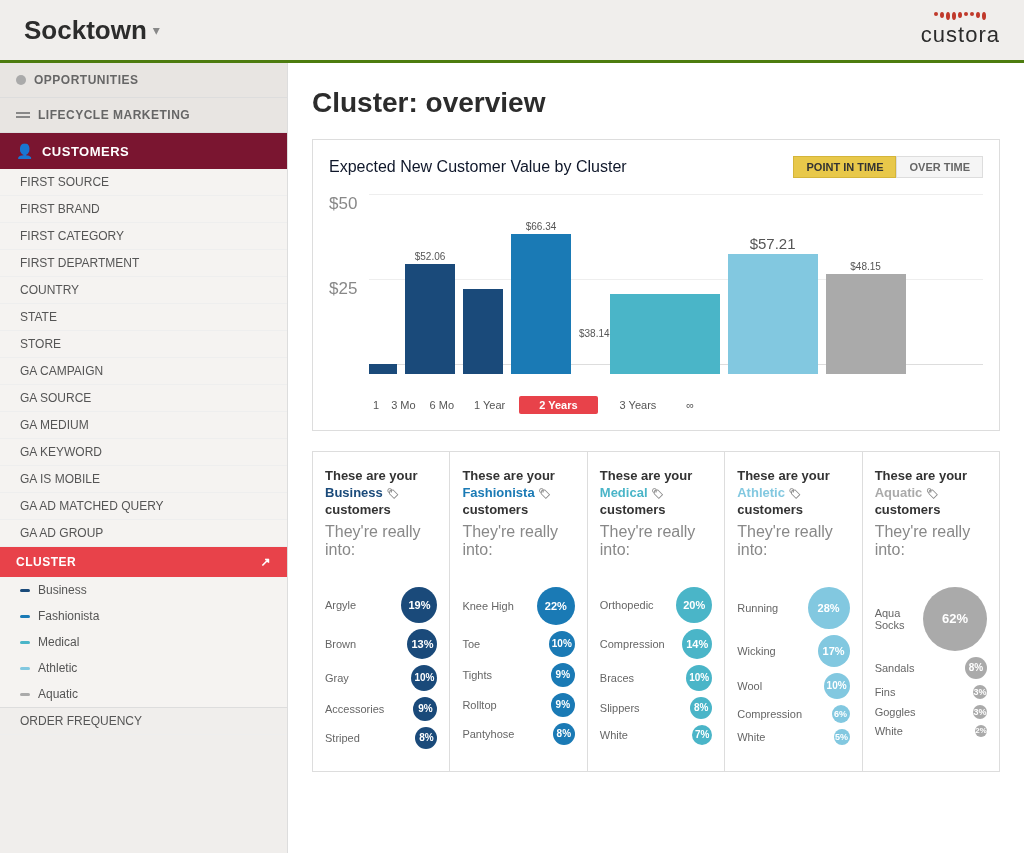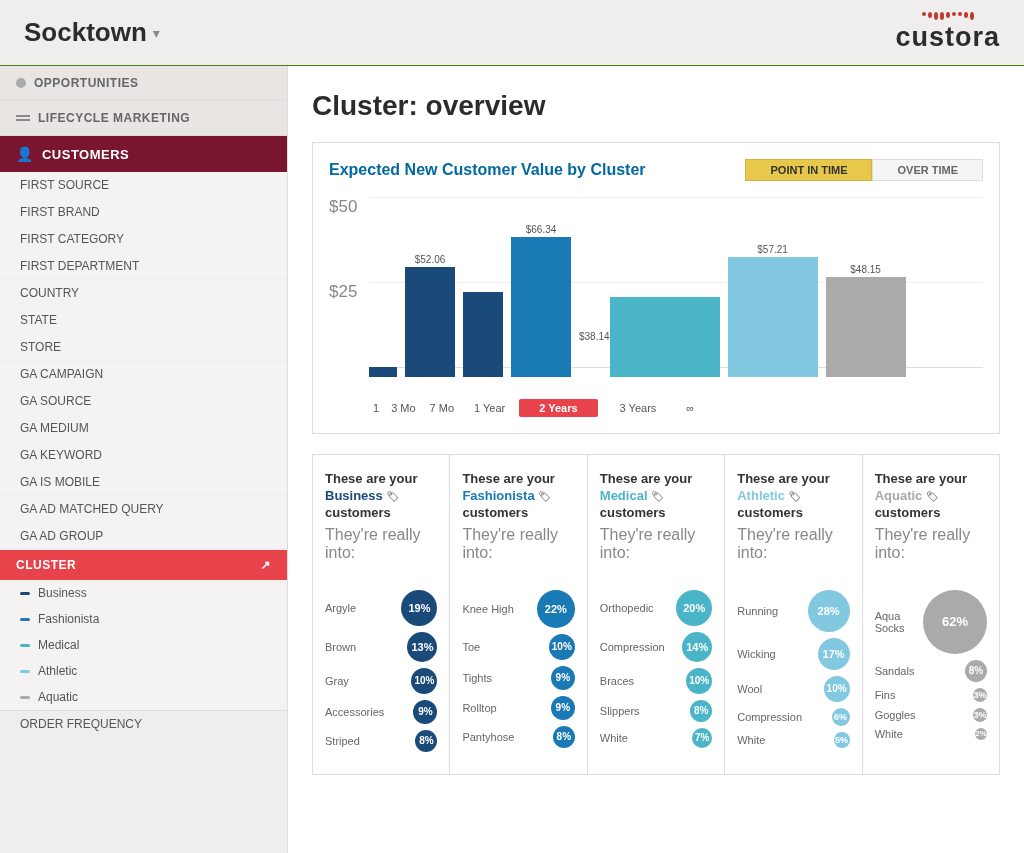--- a/index.html
+++ b/index.html
@@ -5,21 +5,21 @@
     * { box-sizing: border-box; margin: 0; padding: 0; }
     body { font-family: Arial, sans-serif; background: #f0eeec; color: #333; font-size: 13px; }
 
     
     .header {
       background: #f0eeec;
       display: flex;
       align-items: center;
       justify-content: space-between;
       padding: 12px 24px;
-      border-bottom: 1px solid #4d7c0f;
+      border-bottom: 3px solid #4d7c0f;
     }
     .header-logo-left {
       display: flex;
       align-items: center;
       gap: 6px;
     }
     .app-title {
       font-size: 26px;
       font-weight: bold;
       color: #2c2c2c;
@@ -40,23 +40,23 @@
     }
     .custora-dot {
       width: 4px;
       height: 4px;
       border-radius: 50%;
       background: #c0392b;
     }
     .custora-dot.tall { height: 8px; }
     .custora-dot.med { height: 6px; }
     .custora-text {
-      font-size: 27px;
+      font-size: 22px;
       color: #2c2c2c;
-      font-weight: 700;
+      font-weight: 400;
       letter-spacing: 1px;
     }
 
     
     .main-layout {
       display: flex;
       min-height: calc(100vh - 60px);
     }
 
     
@@ -152,29 +152,29 @@
       background: white;
     }
     .chart-header {
       display: flex;
       justify-content: space-between;
       align-items: center;
       margin-bottom: 16px;
     }
     .chart-title {
       font-size: 16px;
-      font-weight: bold;
-      color: #0369a1;
+      font-weight: normal;
+      color: #0f172a;
     }
     .chart-toggle {
       display: flex;
       gap: 0;
     }
     .toggle-btn {
-      padding: 4px 24px;
+      padding: 4px 12px;
       font-size: 11px;
       font-weight: bold;
       cursor: pointer;
       border: 1px solid #ddd;
       background: #f5f5f5;
       color: #666;
     }
     .toggle-btn.active {
       background: #e8c84a;
       color: #333;
@@ -363,34 +363,34 @@
             <span style="font-size:10px;color:#555;margin-bottom:2px;">$66.34</span>
             <div style="height:140px;width:60px;background:#1a7ab5;"></div>
           </div>
 
           <div style="display:flex;align-items:center;">
             <span style="font-size:10px;color:#555;margin-bottom:2px;">$38.14</span>
             <div style="height:80px;width:110px;background:#4ab5c8;"></div>
           </div>
 
           <div style="display:flex;flex-direction:column;align-items:center;">
-            <span style="font-size:10px;color:#555;margin-bottom:2px;">$57.21</span>
+            <span style="font-size:15px;color:#555;margin-bottom:2px;">$57.21</span>
             <div style="height:120px;width:90px;background:#82c8e0;"></div>
           </div>
 
           <div style="display:flex;flex-direction:column;align-items:center;">
             <span style="font-size:10px;color:#555;margin-bottom:2px;">$48.15</span>
             <div style="height:100px;width:80px;background:#aaa;"></div>
           </div>
         </div>
 
         <div style="position:absolute;left:40px;right:0;bottom:0;display:flex;align-items:center;gap:2px;font-size:11px;">
           <span style="padding:2px 4px;color:#555;">1</span>
           <span style="padding:2px 6px;color:#555;">3 Mo</span>
-          <span style="padding:2px 6px;color:#555;">7 Mo</span>
+          <span style="padding:2px 6px;color:#555;">6 Mo</span>
           <span style="padding:2px 12px;color:#555;">1 Year</span>
           <span style="padding:3px 20px;background:#e8424a;color:white;font-weight:bold;border-radius:2px;">2 Years</span>
           <span style="padding:2px 20px;color:#555;">3 Years</span>
           <span style="padding:2px 8px;color:#555;">∞</span>
         </div>
       </div>
     </div>
 
     <div class="cluster-cards">
 

